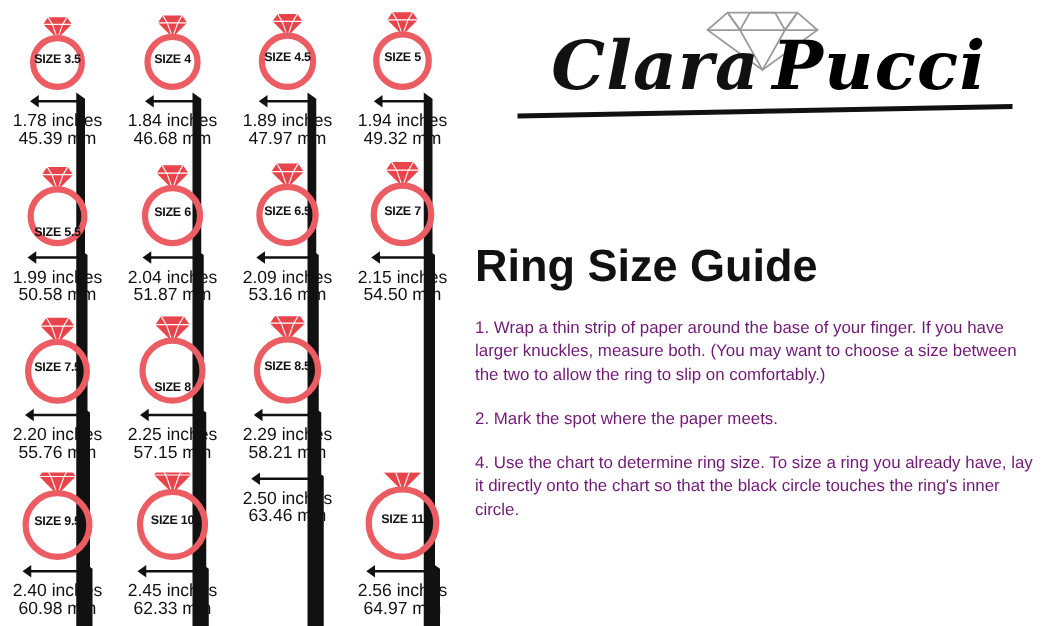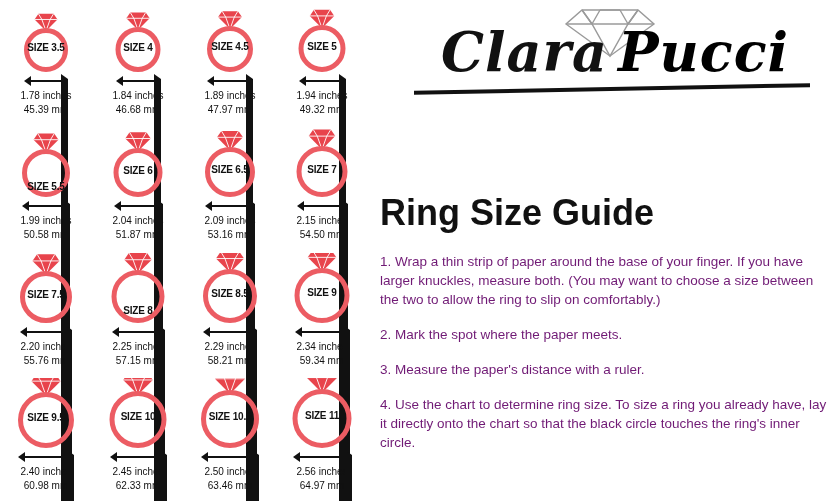--- a/index.html
+++ b/index.html
@@ -79,21 +79,21 @@
     border-bottom: 5px solid transparent;
   }
   .arrow-head.left {
     border-right: 7px solid #111;
   }
   .arrow-head.right {
     border-left: 7px solid #111;
   }
   .meas {
     text-align: center;
-    font-size: 10px;
+    font-size: 14px;
     line-height: 12px;
     color: #111;
     margin-top: 2px;
   }
 
   
   .right {
     position: absolute;
     left: 372px;
     top: 0;
@@ -352,37 +352,20 @@
             <div class="size-label" style="top: 37px;">SIZE 8.5</div>
           </div>
           <div class="arrow-row">
             <div class="arrow-line" style="left: 23px; width: 46px;"></div>
             <div class="arrow-head left" style="left: 19px;"></div>
             <div class="arrow-head right" style="left: 66px;"></div>
           </div>
           <div class="meas">2.29 inches</div>
           <div class="meas">58.21 mm</div>
         </div>
-        <div class="cell">
-          <div class="ring-wrap">
-            <svg class="ring-svg" width="92" height="74" viewBox="0 0 92 74">
-              <path d="M 31.7 4.346500000000002 L 36.562 -2.7319999999999993 L 55.438 -2.7319999999999993 L 60.3 4.346500000000002 L 46 18.718000000000004 Z" fill="#e8444c"></path>
-              <path d="M 31.7 4.346500000000002 L 60.3 4.346500000000002 M 36.562 -2.7319999999999993 L 40.852000000000004 4.346500000000002 M 55.438 -2.7319999999999993 L 51.147999999999996 4.346500000000002 M 40.852000000000004 4.346500000000002 L 46 18.718000000000004 M 51.147999999999996 4.346500000000002 L 46 18.718000000000004" stroke="#ffffff" stroke-width="0.9" fill="none"></path>
-              <circle cx="46" cy="42.5" r="25" fill="none" stroke="#ec5c63" stroke-width="5"></circle>
-            </svg>
-            <div class="size-label" style="top: 36.5px;">SIZE 9</div>
-          </div>
-          <div class="arrow-row">
-            <div class="arrow-line" style="left: 22.5px; width: 47px;"></div>
-            <div class="arrow-head left" style="left: 18.5px;"></div>
-            <div class="arrow-head right" style="left: 66.5px;"></div>
-          </div>
-          <div class="meas">2.34 inches</div>
-          <div class="meas">59.34 mm</div>
-        </div>
       </div>
       <div class="chart-row">
         <div class="cell">
           <div class="ring-wrap">
             <svg class="ring-svg" width="92" height="74" viewBox="0 0 92 74">
               <path d="M 31.439999999999998 3.152799999999999 L 36.3904 -4.054400000000001 L 55.6096 -4.054400000000001 L 60.56 3.152799999999999 L 46 17.7856 Z" fill="#e8444c"></path>
               <path d="M 31.439999999999998 3.152799999999999 L 60.56 3.152799999999999 M 36.3904 -4.054400000000001 L 40.7584 3.152799999999999 M 55.6096 -4.054400000000001 L 51.2416 3.152799999999999 M 40.7584 3.152799999999999 L 46 17.7856 M 51.2416 3.152799999999999 L 46 17.7856" stroke="#ffffff" stroke-width="0.9" fill="none"></path>
               <circle cx="46" cy="42" r="25.5" fill="none" stroke="#ec5c63" stroke-width="5"></circle>
             </svg>
             <div class="size-label" style="top: 36px;">SIZE 9.5</div>
@@ -406,28 +389,20 @@
           </div>
           <div class="arrow-row">
             <div class="arrow-line" style="left: 21.5px; width: 49px;"></div>
             <div class="arrow-head left" style="left: 17.5px;"></div>
             <div class="arrow-head right" style="left: 67.5px;"></div>
           </div>
           <div class="meas">2.45 inches</div>
           <div class="meas">62.33 mm</div>
         </div>
         <div class="cell">
-          <div class="ring-wrap">
-            <svg class="ring-svg" width="92" height="74" viewBox="0 0 92 74">
-              <path d="M 30.92 0.7653999999999996 L 36.047200000000004 -6.699200000000001 L 55.952799999999996 -6.699200000000001 L 61.08 0.7653999999999996 L 46 15.9208 Z" fill="#e8444c"></path>
-              <path d="M 30.92 0.7653999999999996 L 61.08 0.7653999999999996 M 36.047200000000004 -6.699200000000001 L 40.5712 0.7653999999999996 M 55.952799999999996 -6.699200000000001 L 51.4288 0.7653999999999996 M 40.5712 0.7653999999999996 L 46 15.9208 M 51.4288 0.7653999999999996 L 46 15.9208" stroke="#ffffff" stroke-width="0.9" fill="none"></path>
-              <circle cx="46" cy="41" r="26.5" fill="none" stroke="#ec5c63" stroke-width="5"></circle>
-            </svg>
-            <div class="size-label" style="top: 35px;">SIZE 10.5</div>
-          </div>
           <div class="arrow-row">
             <div class="arrow-line" style="left: 21px; width: 50px;"></div>
             <div class="arrow-head left" style="left: 17px;"></div>
             <div class="arrow-head right" style="left: 68px;"></div>
           </div>
           <div class="meas">2.50 inches</div>
           <div class="meas">63.46 mm</div>
         </div>
         <div class="cell">
           <div class="ring-wrap">
@@ -468,17 +443,16 @@
         <span class="logo-clara">Clara</span><span class="logo-pucci">Pucci</span>
       </div>
       <div class="logo-underline"></div>
     </div>
 
     <div class="guide-title">Ring Size Guide</div>
 
     <div class="steps" id="steps">
         <div class="step">1.  Wrap a thin strip of paper around the base of your finger. If you have larger knuckles, measure both. (You may want to choose a size between the two to allow the ring to slip on comfortably.)</div>
         <div class="step">2.  Mark the spot where the paper meets.</div>
-        <div class="step">3.  Measure the paper's distance with a ruler.</div>
         <div class="step">4.  Use the chart to determine ring size. To size a ring you already have, lay it directly onto the chart so that the black circle touches the ring's inner circle.</div>
       </div>
   </div>
 </div>
 
 </body></html>

